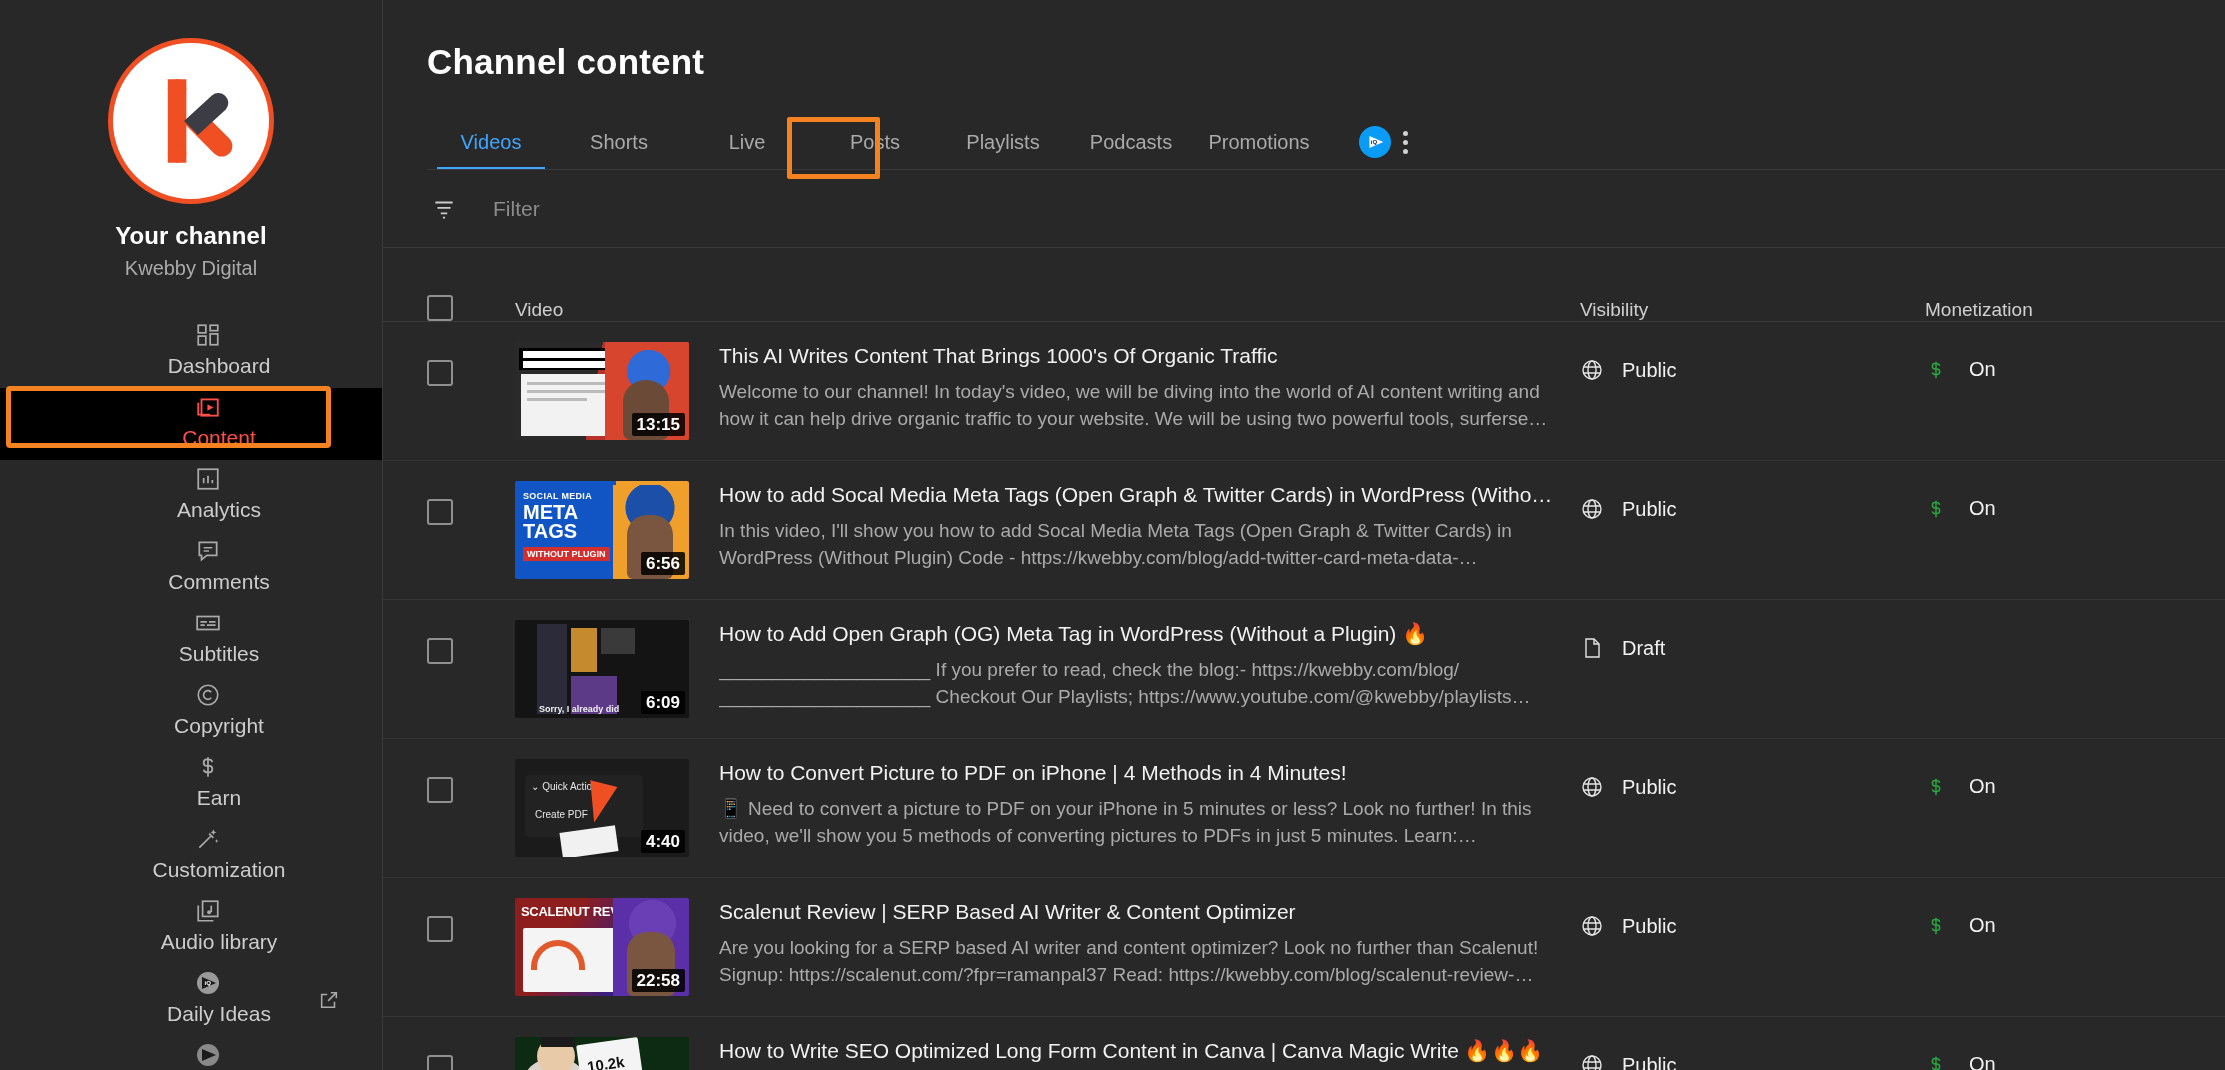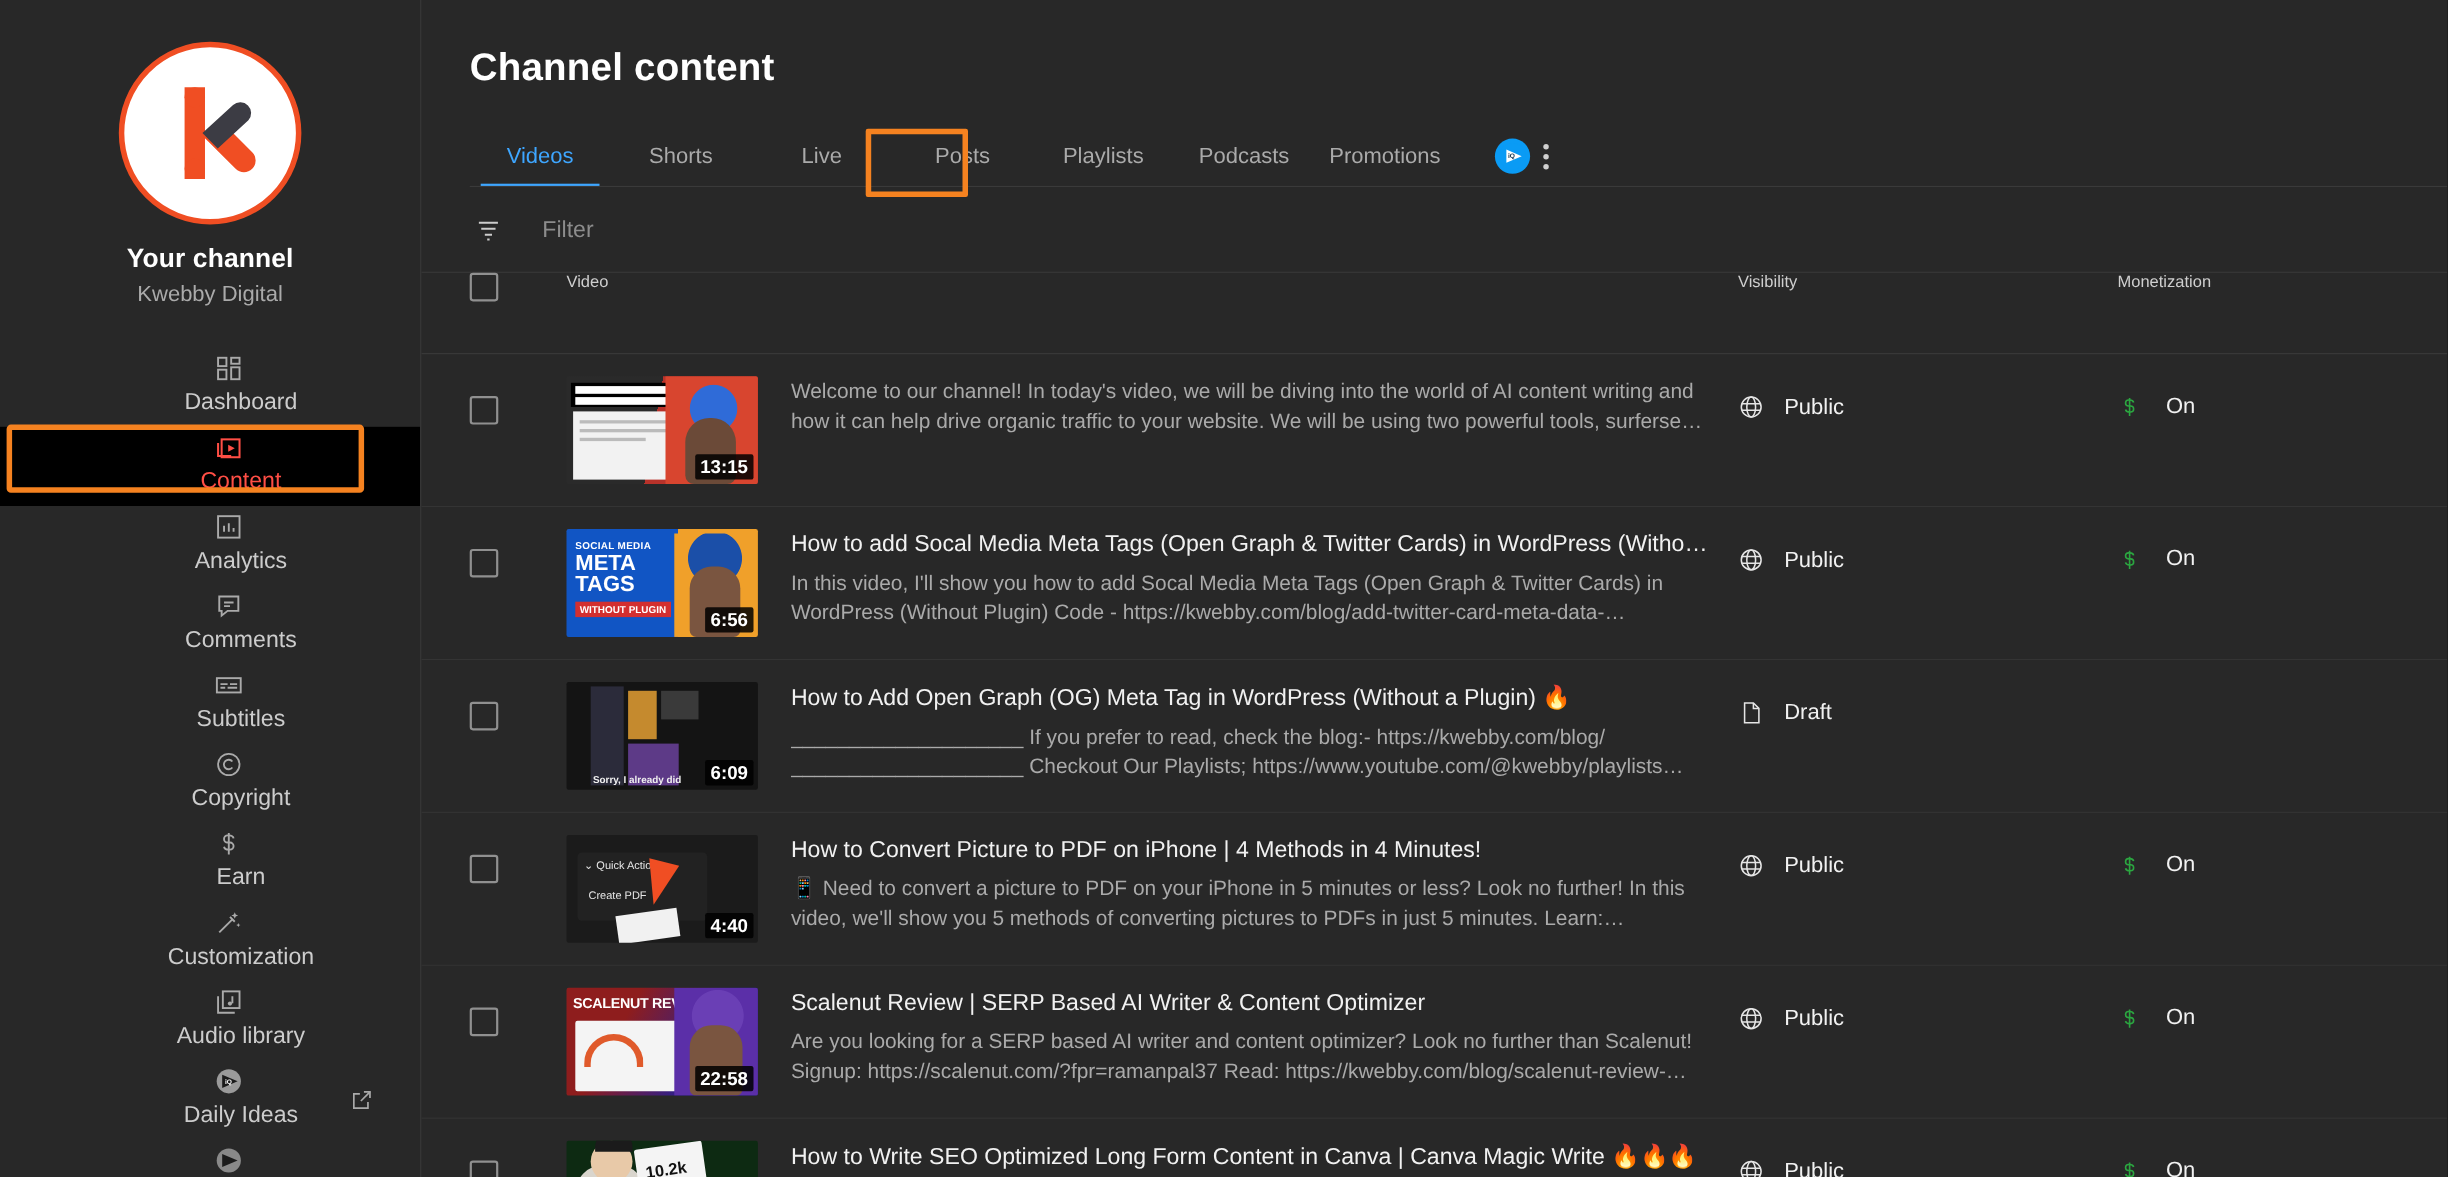--- a/index.html
+++ b/index.html
@@ -165,25 +165,25 @@
     padding-left: 44px;
     border-bottom: 1px solid #3a3a3a;
   }
   .filter-ico { width: 34px; display:flex; align-items:center; justify-content:center; color:#cccccc; }
   .filter-ico svg { display:block; }
   .filter-ph { margin-left: 32px; color: #8c8c8c; font-size: 21px; }
 
   
   .tbl-head {
     height: 74px;
-    display: flex; align-items: flex-start;
+    display: flex; align-items: flex-end;
     border-bottom: 1px solid #3a3a3a;
     padding-left: 44px;
     color: #cfcfcf;
-    font-size: 15px;
+    font-size: 19px;
   }
   .col-check { width: 56px; flex: 0 0 56px; display: flex; align-items: center; }
   .cbox {
     width: 26px; height: 26px;
     border: 2px solid #909090;
     border-radius: 3px;
     background: transparent;
   }
   .col-video { flex: 1 1 auto; padding-left: 32px; }
   .col-vis { width: 345px; flex: 0 0 345px; }
@@ -500,20 +500,21 @@
               </div>
             <div class="ph-chart">
                 <b></b>
                 <b style="top:16px"></b>
                 <b style="top:24px;right:30px"></b>
               </div>
             <div class="ph-face"></div>
             <span class="dur">13:15</span>
           </div>
           <div class="vinfo">
+            <div class="vtitle">This AI Writes Content That Brings 1000's Of Organic Traffic</div>
             <div class="vdesc">Welcome to our channel! In today's video, we will be diving into the world of AI content writing and how it can help drive organic traffic to your website. We will be using two powerful tools, surferseo and…</div>
           </div>
         </div>
         <div class="col-vis">
           <div class="vis-cell">
             <span>
               <svg width="24" height="24" viewBox="0 0 24 24" fill="none" stroke="#e5e5e5" stroke-width="1.4">
                 <circle cx="12" cy="12" r="9"></circle>
                   <ellipse cx="12" cy="12" rx="4" ry="9"></ellipse>
                   <path d="M3.3 9 h17.4 M3.3 15 h17.4"></path>

